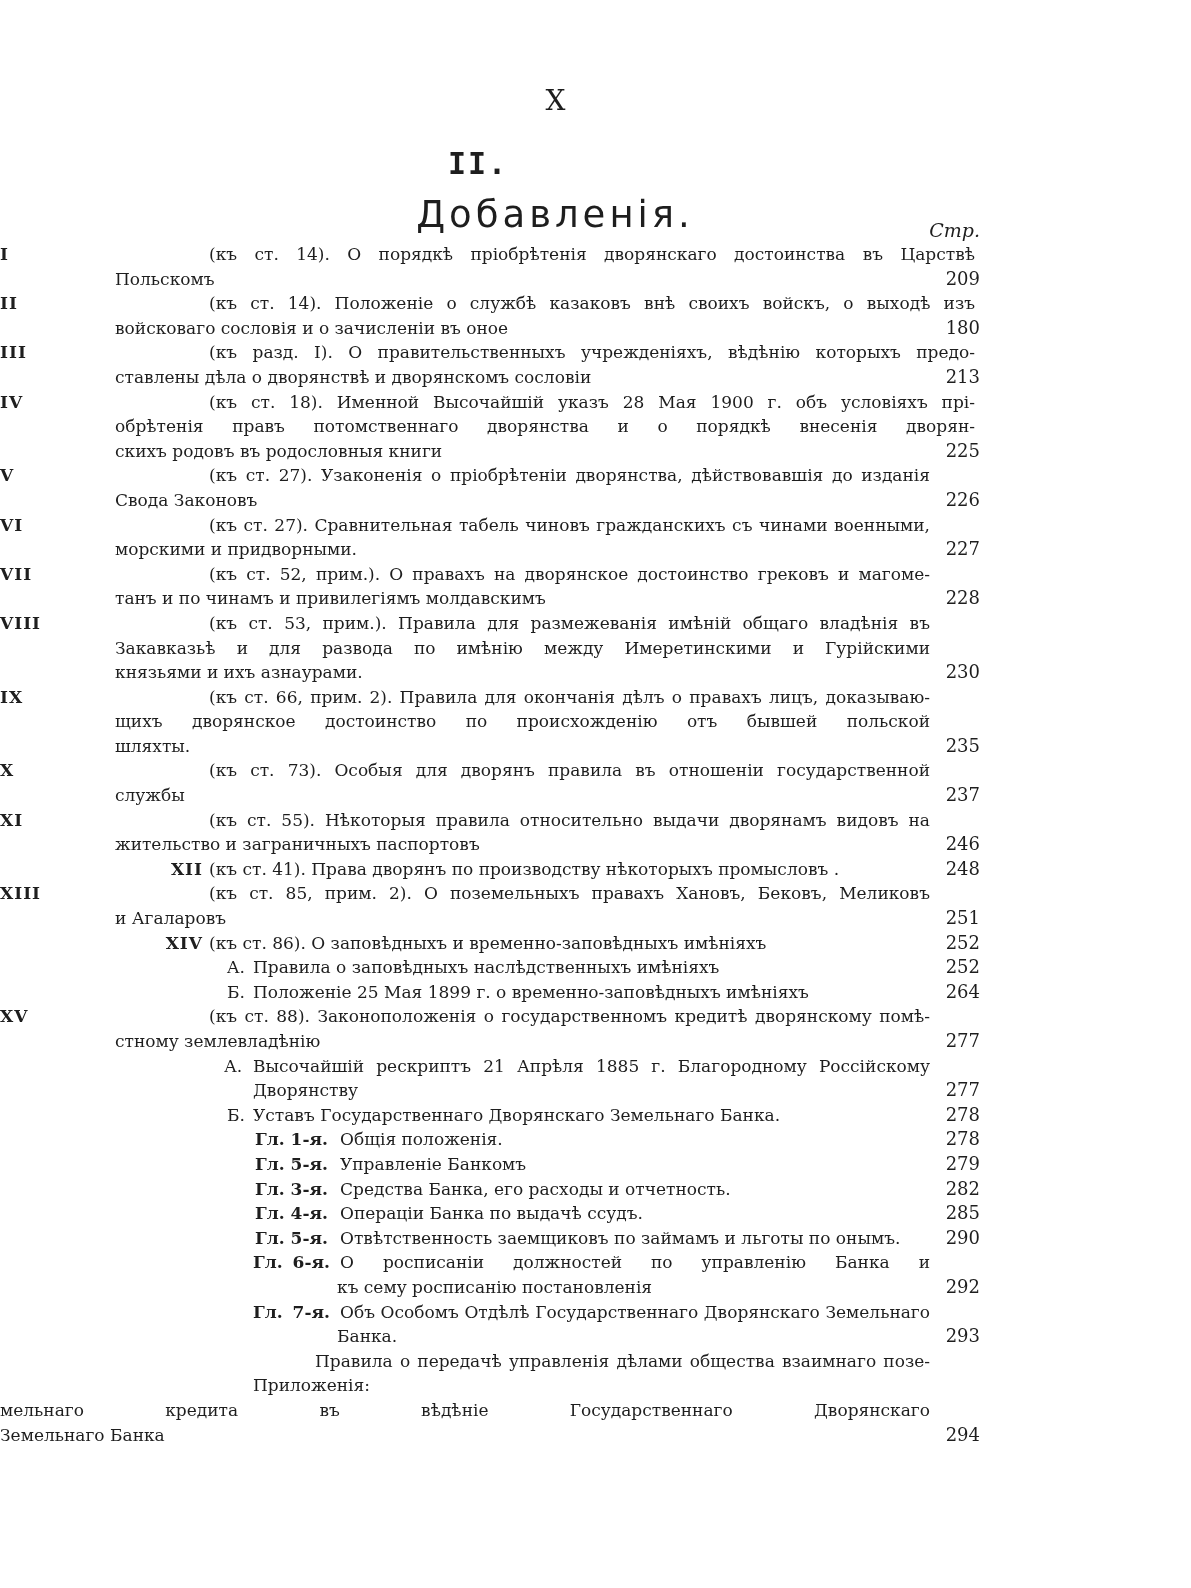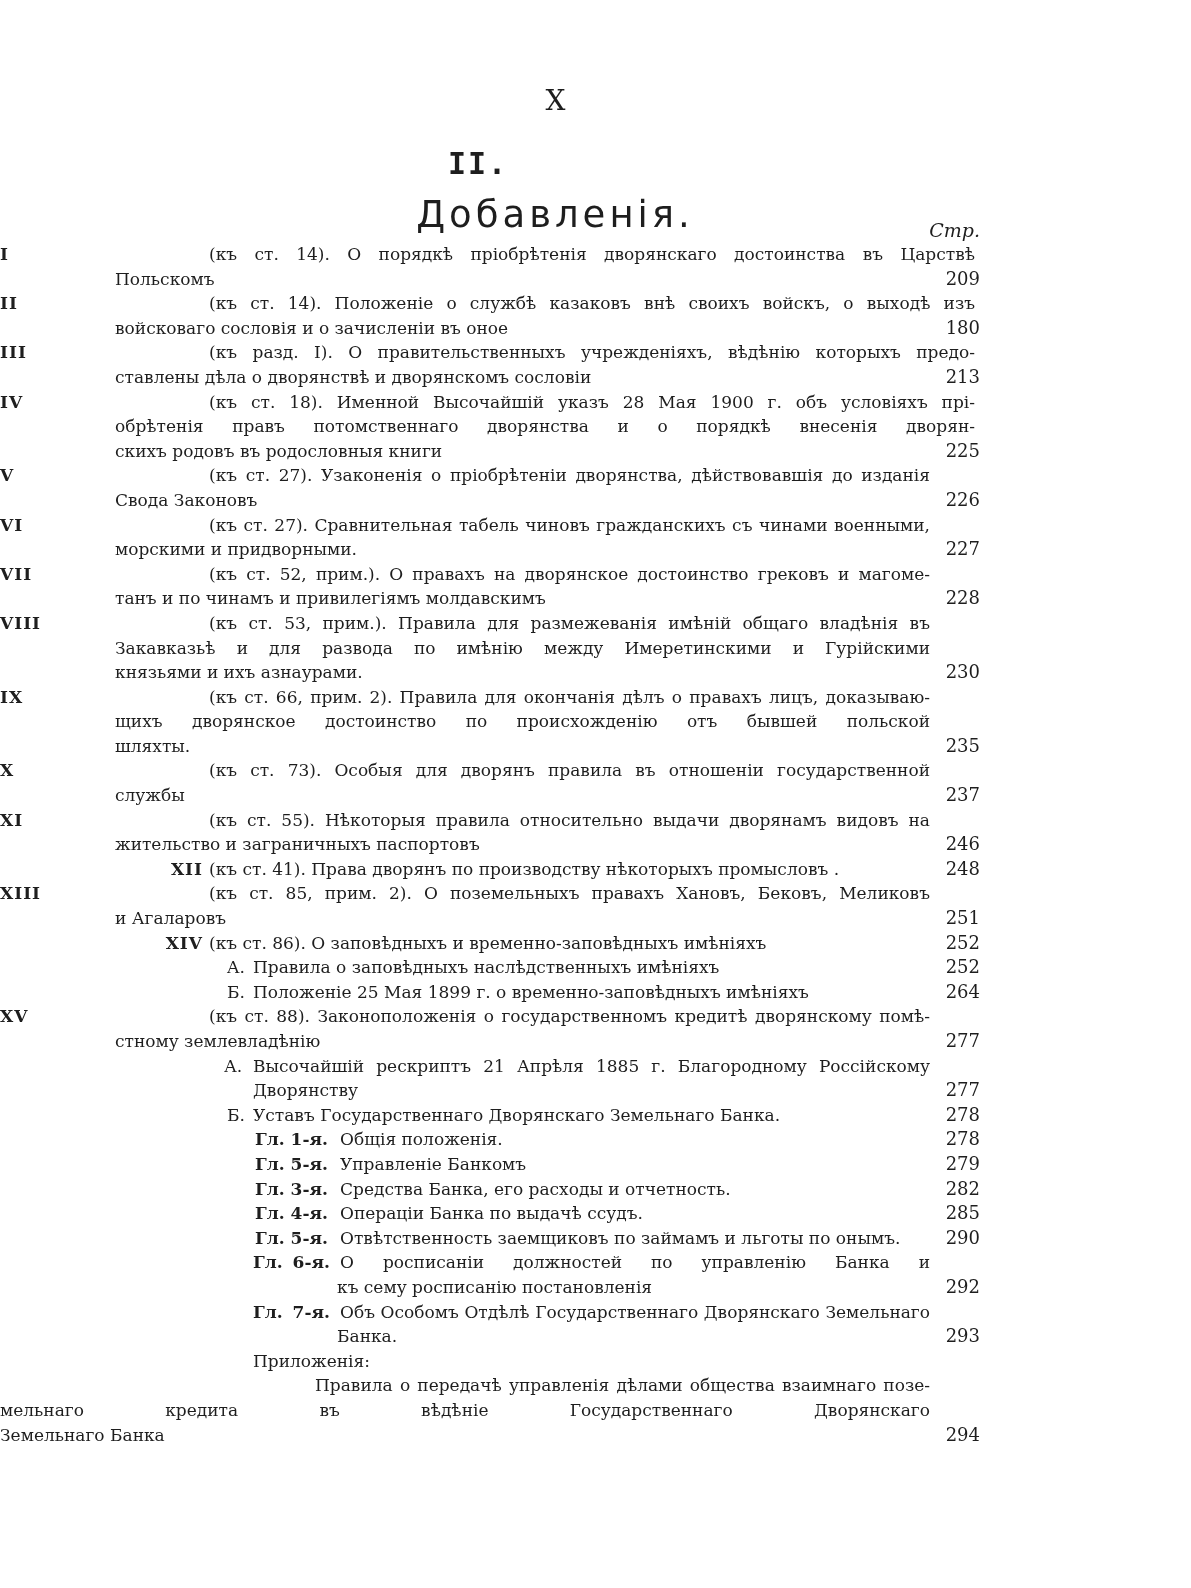--- a/index.html
+++ b/index.html
@@ -106,18 +106,18 @@
       <div class="line ind2"><span class="lbl">Б.</span><span class="txt">Уставъ Государственнаго Дворянскаго Земельнаго Банка.</span><span class="pg">278</span></div>
       <div class="line ind4"><span class="lbl">Гл. 1-я.</span><span class="txt">Общія положенія.</span><span class="pg">278</span></div>
       <div class="line ind4"><span class="lbl">Гл. 5-я.</span><span class="txt">Управленіе Банкомъ</span><span class="pg">279</span></div>
       <div class="line ind4"><span class="lbl">Гл. 3-я.</span><span class="txt">Средства Банка, его расходы и отчетность.</span><span class="pg">282</span></div>
       <div class="line ind4"><span class="lbl">Гл. 4-я.</span><span class="txt">Операціи Банка по выдачѣ ссудъ.</span><span class="pg">285</span></div>
       <div class="line ind4"><span class="lbl">Гл. 5-я.</span><span class="txt">Отвѣтственность заемщиковъ по займамъ и льготы по онымъ.</span><span class="pg">290</span></div>
       <div class="line ind4 fill"><span class="lbl">Гл. 6-я.</span><span class="txt">О росписаніи должностей по управленію Банка и дополнительныя</span></div>
       <div class="line ind5"><span class="txt">къ сему росписанію постановленія</span><span class="pg">292</span></div>
       <div class="line ind4 fill"><span class="lbl">Гл. 7-я.</span><span class="txt">Объ Особомъ Отдѣлѣ Государственнаго Дворянскаго Земельнаго</span></div>
       <div class="line ind5"><span class="txt">Банка.</span><span class="pg">293</span></div>
+      <div class="line ind6 fill"><span class="txt">Правила о передачѣ управленія дѣлами общества взаимнаго позе-</span></div>
       <div class="line ind3"><span class="txt">Приложенія:</span></div>
-      <div class="line ind6 fill"><span class="txt">Правила о передачѣ управленія дѣлами общества взаимнаго позе-</span></div>
       <div class="line ind7 fill"><span class="txt">мельнаго кредита въ вѣдѣніе Государственнаго Дворянскаго</span></div>
       <div class="line ind7"><span class="txt">Земельнаго Банка</span><span class="pg">294</span></div>
     </div>
 </div>
 
 </body></html>

